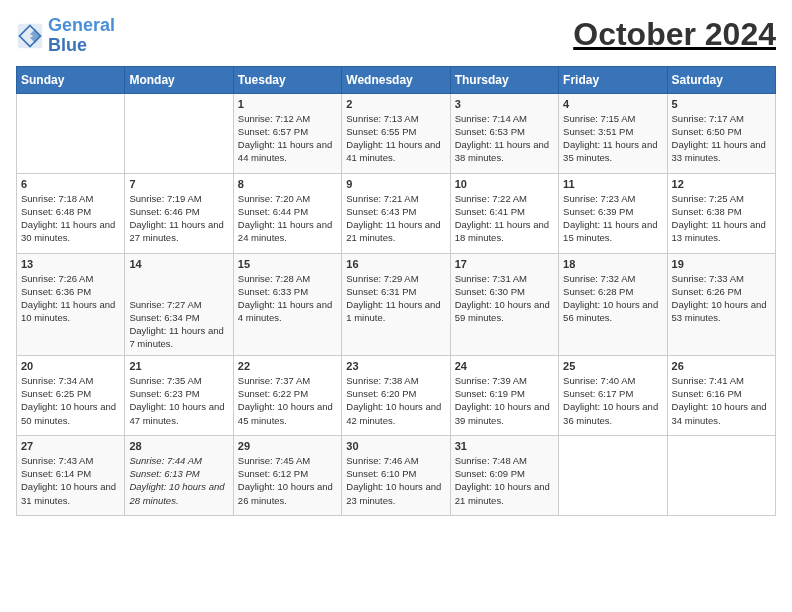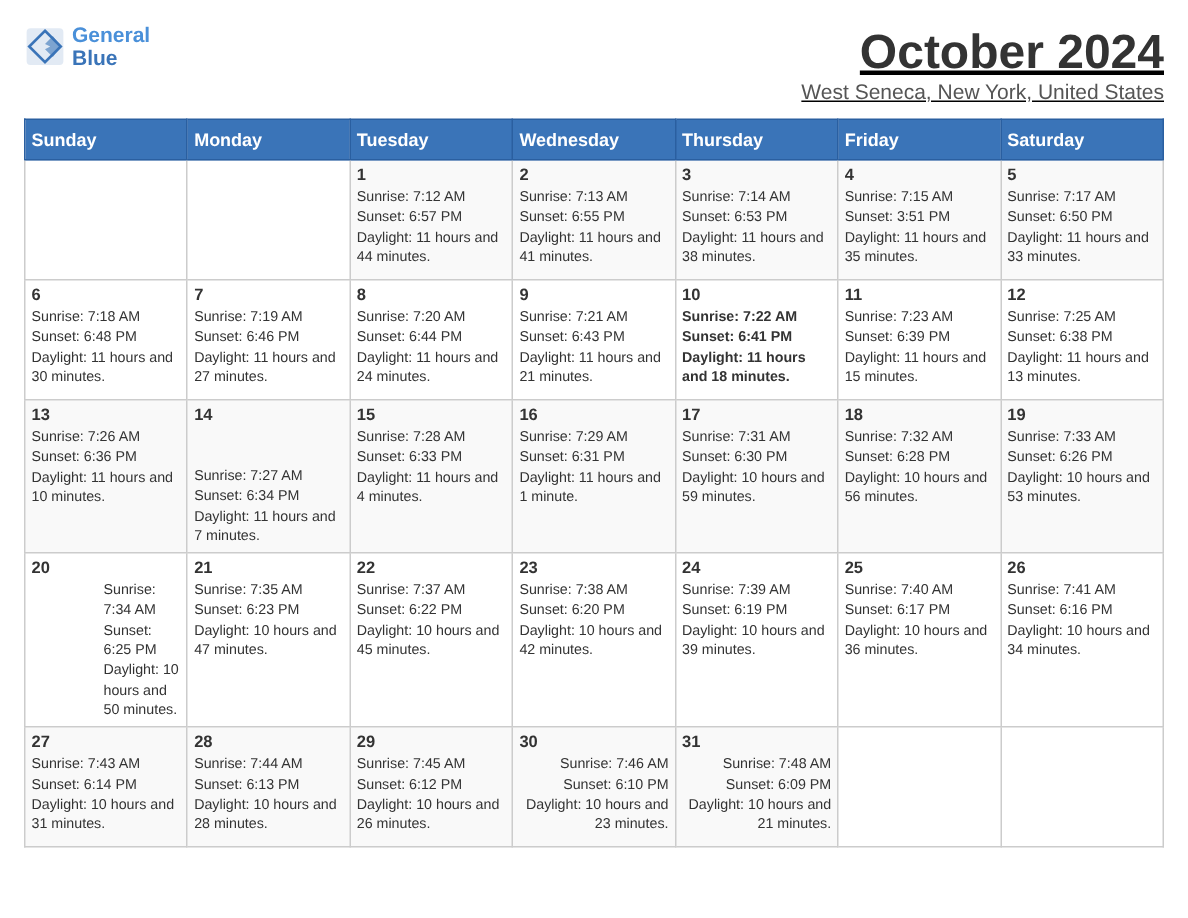--- a/index.html
+++ b/index.html
@@ -15,21 +15,21 @@
       justify-content: space-between;
       align-items: flex-start;
       margin-bottom: 10px;
     }
     .logo {
       display: flex;
       align-items: center;
       gap: 4px;
     }
     .logo-text {
-      font-size: 14px;
+      font-size: 18px;
       font-weight: bold;
       color: #333;
       line-height: 1.1;
     }
     .logo-text span {
       color: #4a90d9;
     }
     .logo-icon {
       width: 28px;
       height: 28px;
@@ -99,21 +99,20 @@
       <polygon points="16,4 28,16 16,28 4,16" fill="none" stroke="#3a74b8" stroke-width="2"></polygon>
       <polygon points="22,8 28,16 22,24 16,18 20,16 16,14" fill="#3a74b8" opacity="0.6"></polygon>
     </svg>
     <div class="logo-text">
       <div><span>General</span></div>
       <div style="color:#3a74b8;">Blue</div>
     </div>
   </div>
   <div class="title-block">
     <div class="month-title">October 2024</div>
-    <div class="location">West Seneca, New York, United States</div>
   </div>
 </div>
 
 <table>
   <thead>
     <tr>
     <th>Sunday</th>
         <th>Monday</th>
         <th>Tuesday</th>
         <th>Wednesday</th>
@@ -177,21 +176,21 @@
 Daylight: 11 hours and 24 minutes.</div>
         </td>
         <td>
           <span class="day-num">9</span>
           <div class="day-info" style="white-space: pre-line;">Sunrise: 7:21 AM
 Sunset: 6:43 PM
 Daylight: 11 hours and 21 minutes.</div>
         </td>
         <td>
           <span class="day-num">10</span>
-          <div class="day-info" style="white-space: pre-line; font-weight: bold;">Sunrise: 7:22 AM
+          <div class="day-info" style="white-space: pre-line;">Sunrise: 7:22 AM
 Sunset: 6:41 PM
 Daylight: 11 hours and 18 minutes.</div>
         </td>
         <td>
           <span class="day-num">11</span>
           <div class="day-info" style="white-space: pre-line;">Sunrise: 7:23 AM
 Sunset: 6:39 PM
 Daylight: 11 hours and 15 minutes.</div>
         </td>
         <td>
@@ -241,21 +240,21 @@
         <td>
           <span class="day-num">19</span>
           <div class="day-info" style="white-space: pre-line;">Sunrise: 7:33 AM
 Sunset: 6:26 PM
 Daylight: 10 hours and 53 minutes.</div>
         </td>
       </tr>
       <tr>
         <td>
           <span class="day-num">20</span>
-          <div class="day-info" style="white-space: pre-line; margin-left: 48px;">Sunrise: 7:34 AM
+          <div class="day-info" style="white-space: pre-line;">Sunrise: 7:34 AM
 Sunset: 6:25 PM
 Daylight: 10 hours and 50 minutes.</div>
         </td>
         <td>
           <span class="day-num">21</span>
           <div class="day-info" style="white-space: pre-line;">Sunrise: 7:35 AM
 Sunset: 6:23 PM
 Daylight: 10 hours and 47 minutes.</div>
         </td>
         <td>
@@ -291,39 +290,39 @@
       </tr>
       <tr>
         <td>
           <span class="day-num">27</span>
           <div class="day-info" style="white-space: pre-line;">Sunrise: 7:43 AM
 Sunset: 6:14 PM
 Daylight: 10 hours and 31 minutes.</div>
         </td>
         <td>
           <span class="day-num">28</span>
-          <div class="day-info" style="white-space: pre-line;">Sunrise: 7:44 AM
+          <div class="day-info" style="white-space: pre-line; font-style: italic;">Sunrise: 7:44 AM
 Sunset: 6:13 PM
 Daylight: 10 hours and 28 minutes.</div>
         </td>
         <td>
           <span class="day-num">29</span>
           <div class="day-info" style="white-space: pre-line;">Sunrise: 7:45 AM
 Sunset: 6:12 PM
 Daylight: 10 hours and 26 minutes.</div>
         </td>
         <td>
           <span class="day-num">30</span>
-          <div class="day-info" style="white-space: pre-line; text-align: right;">Sunrise: 7:46 AM
+          <div class="day-info" style="white-space: pre-line;">Sunrise: 7:46 AM
 Sunset: 6:10 PM
 Daylight: 10 hours and 23 minutes.</div>
         </td>
         <td>
           <span class="day-num">31</span>
-          <div class="day-info" style="white-space: pre-line; text-align: right;">Sunrise: 7:48 AM
+          <div class="day-info" style="white-space: pre-line;">Sunrise: 7:48 AM
 Sunset: 6:09 PM
 Daylight: 10 hours and 21 minutes.</div>
         </td>
         <td class="empty-cell"></td>
         <td class="empty-cell"></td>
       </tr>
     </tbody>
 </table>
 
 </body></html>

